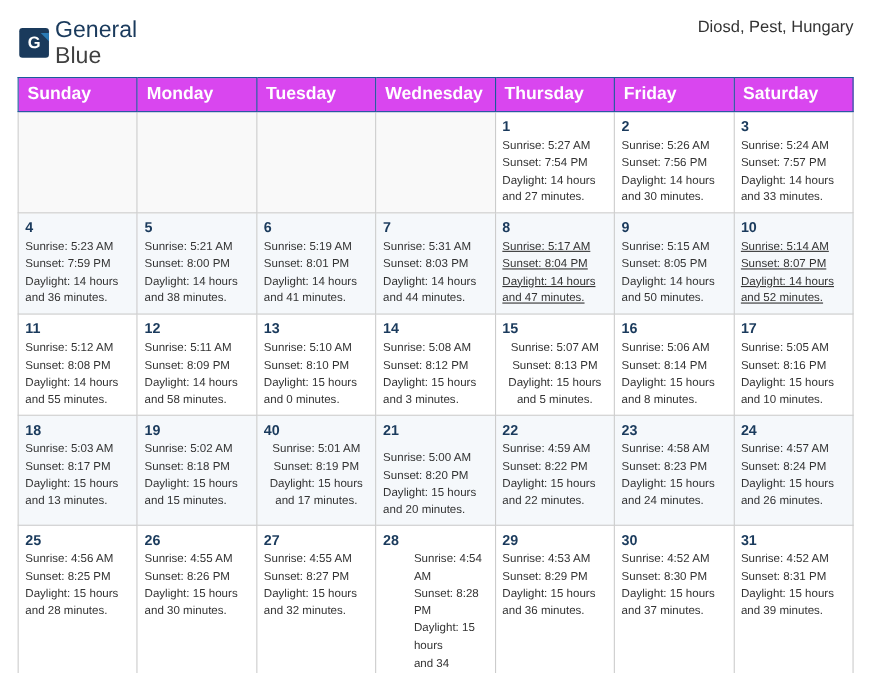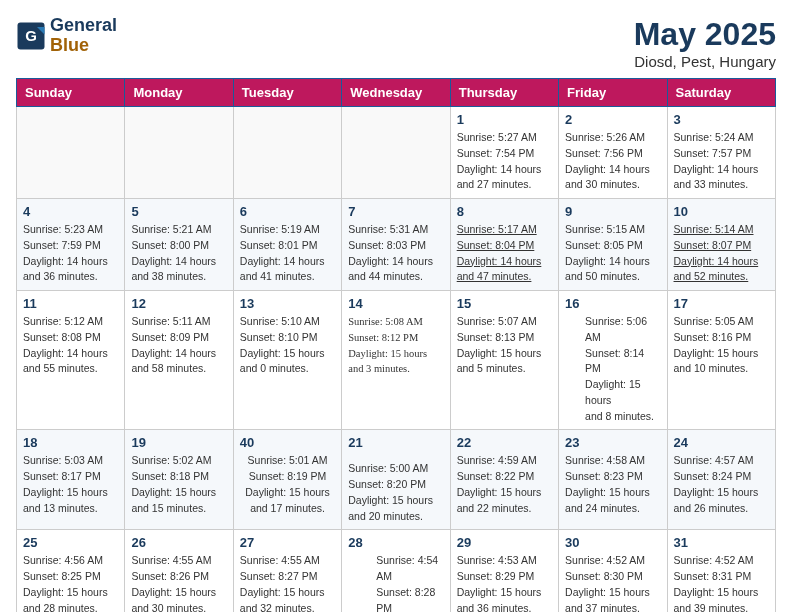--- a/index.html
+++ b/index.html
@@ -15,22 +15,22 @@
       justify-content: space-between;
       align-items: flex-start;
       margin-bottom: 8px;
     }
     .logo {
       display: flex;
       align-items: center;
       gap: 4px;
     }
     .logo-text {
-      font-size: 18px;
-      font-weight: bold;
+      font-size: 21px;
+      font-weight: normal;
       color: #1a3a5c;
       line-height: 1.1;
     }
     .logo-icon {
       width: 30px;
       height: 30px;
     }
     .title-block {
       text-align: right;
     }
@@ -42,25 +42,25 @@
     .location-title {
       font-size: 15px;
       color: #333;
     }
     .calendar {
       width: 100%;
       border-collapse: collapse;
       border: 1px solid #ccc;
     }
     .calendar th {
-      background: #be185d;
+      background: #d946ef;
       color: #fff;
       text-align: left;
       padding: 6px 8px;
-      font-size: 13px;
+      font-size: 16px;
       border: 1px solid #1a5a9a;
     }
     .calendar td {
       width: calc(100% / 7);
       vertical-align: top;
       padding: 5px 6px;
       border: 1px solid #ccc;
       font-size: 11px;
       color: #333;
       min-height: 80px;
@@ -89,25 +89,24 @@
 
 <div class="header">
   <div class="logo">
     <svg class="logo-icon" viewBox="0 0 40 40">
       <rect x="2" y="2" width="36" height="36" rx="4" fill="#1a3a5c"></rect>
       <text x="20" y="26" text-anchor="middle" fill="white" font-size="20" font-weight="bold">G</text>
       <polygon points="28,8 38,8 38,18" fill="#2a7ab5"></polygon>
     </svg>
     <div class="logo-text">
       <div>General</div>
-      <div style="color:#a16207;">Blue</div>
+      <div style="color:#404040;">Blue</div>
     </div>
   </div>
   <div class="title-block">
-    <div class="month-title">May 2025</div>
     <div class="location-title">Diosd, Pest, Hungary</div>
   </div>
 </div>
 
 <table class="calendar">
   <thead>
     <tr>
     <th>Sunday</th>
         <th>Monday</th>
         <th>Tuesday</th>
@@ -213,35 +212,35 @@
         </td>
         <td>
           <div class="day-number">13</div>
           <div class="day-info" style="white-space: pre-line;">Sunrise: 5:10 AM
 Sunset: 8:10 PM
 Daylight: 15 hours
 and 0 minutes.</div>
         </td>
         <td>
           <div class="day-number">14</div>
-          <div class="day-info" style="white-space: pre-line; font-family: Liberation Serif, serif;">Sunrise: 5:08 AM
+          <div class="day-info" style="white-space: pre-line;">Sunrise: 5:08 AM
 Sunset: 8:12 PM
 Daylight: 15 hours
 and 3 minutes.</div>
         </td>
         <td>
           <div class="day-number">15</div>
-          <div class="day-info" style="white-space: pre-line;">Sunrise: 5:07 AM
+          <div class="day-info" style="white-space: pre-line; text-align: center;">Sunrise: 5:07 AM
 Sunset: 8:13 PM
 Daylight: 15 hours
 and 5 minutes.</div>
         </td>
         <td>
           <div class="day-number">16</div>
-          <div class="day-info" style="white-space: pre-line; margin-left: 20px;">Sunrise: 5:06 AM
+          <div class="day-info" style="white-space: pre-line;">Sunrise: 5:06 AM
 Sunset: 8:14 PM
 Daylight: 15 hours
 and 8 minutes.</div>
         </td>
         <td>
           <div class="day-number">17</div>
           <div class="day-info" style="white-space: pre-line;">Sunrise: 5:05 AM
 Sunset: 8:16 PM
 Daylight: 15 hours
 and 10 minutes.</div>

